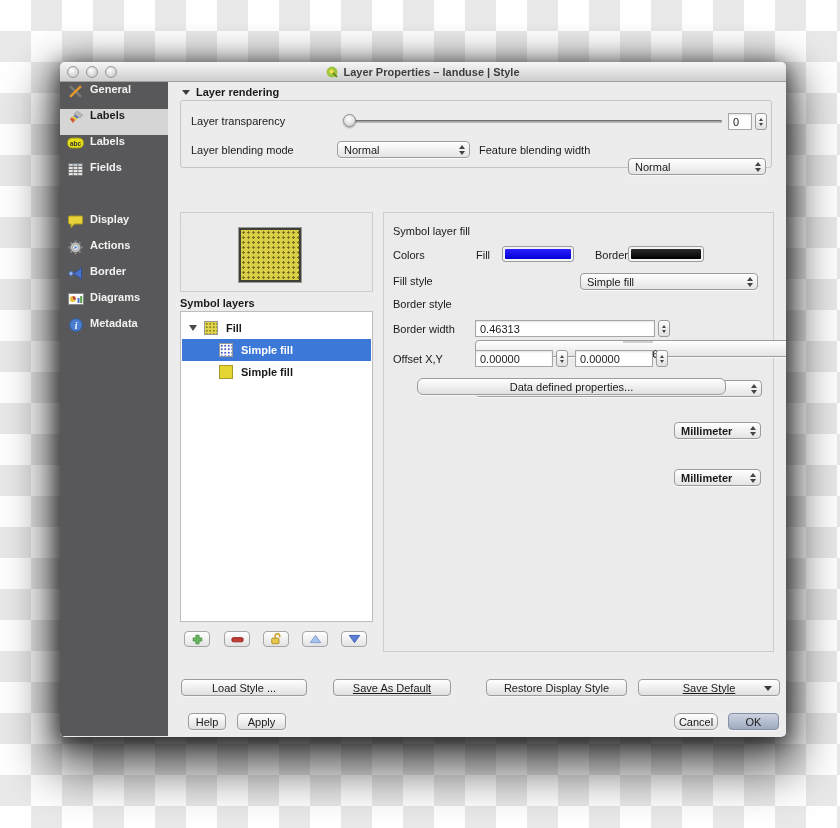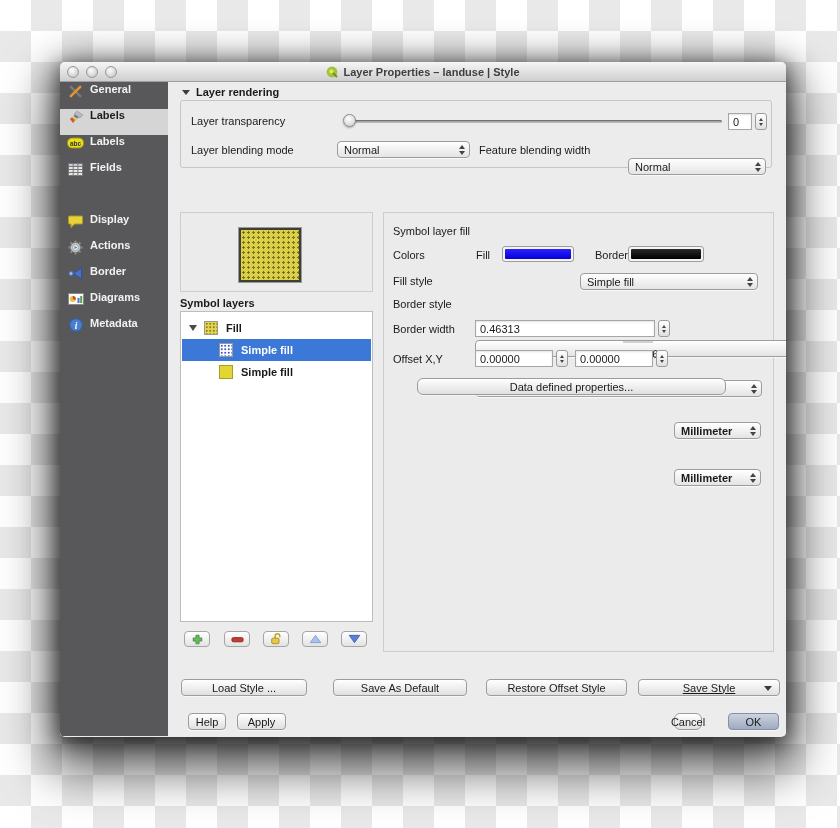--- a/index.html
+++ b/index.html
@@ -401,25 +401,25 @@
       <span style="font-weight:bold;">Millimeter</span>
       <span class="ud">
           <span class="t-up"></span>
           <span class="t-dn"></span>
         </span>
     </div>
 
     <div class="abs mac-btn" style="left:334px; top:296px; width:309px; border-radius:6px;margin-left:23px;">Data defined properties...</div>
 
     <div class="abs mac-btn" style="left:121px; top:597px; width:126px;">Load Style ...</div>
-    <div class="abs mac-btn" style="left:273px; top:597px; width:134px;">Save As Default</div>
-    <div class="abs mac-btn" style="left:426px; top:597px; width:141px;">Restore Offset Style</div>
+    <div class="abs mac-btn" style="left:273px; top:597px; width:118px;text-decoration:underline;">Save As Default</div>
+    <div class="abs mac-btn" style="left:426px; top:597px; width:141px;">Restore Display Style</div>
     <div class="abs mac-btn" style="left:578px; top:597px; width:142px; position:absolute;text-decoration:underline;">
       <span>Save Style</span>
       <span class="tri-drop" style="position:absolute; right:7px; top:6px;"></span>
     </div>
 
     <div class="abs mac-btn" style="left:128px; top:631px; width:38px;">Help</div>
     <div class="abs mac-btn" style="left:177px; top:631px; width:49px;">Apply</div>
-    <div class="abs mac-btn" style="left:614px; top:631px; width:28px;border-radius:6px;">Cancel</div>
+    <div class="abs mac-btn" style="left:614px; top:631px; width:44px;border-radius:6px;">Cancel</div>
     <div class="abs mac-btn default" style="left:668px; top:631px; width:51px;">OK</div>
   </div>
 </div>
 
 </body></html>

